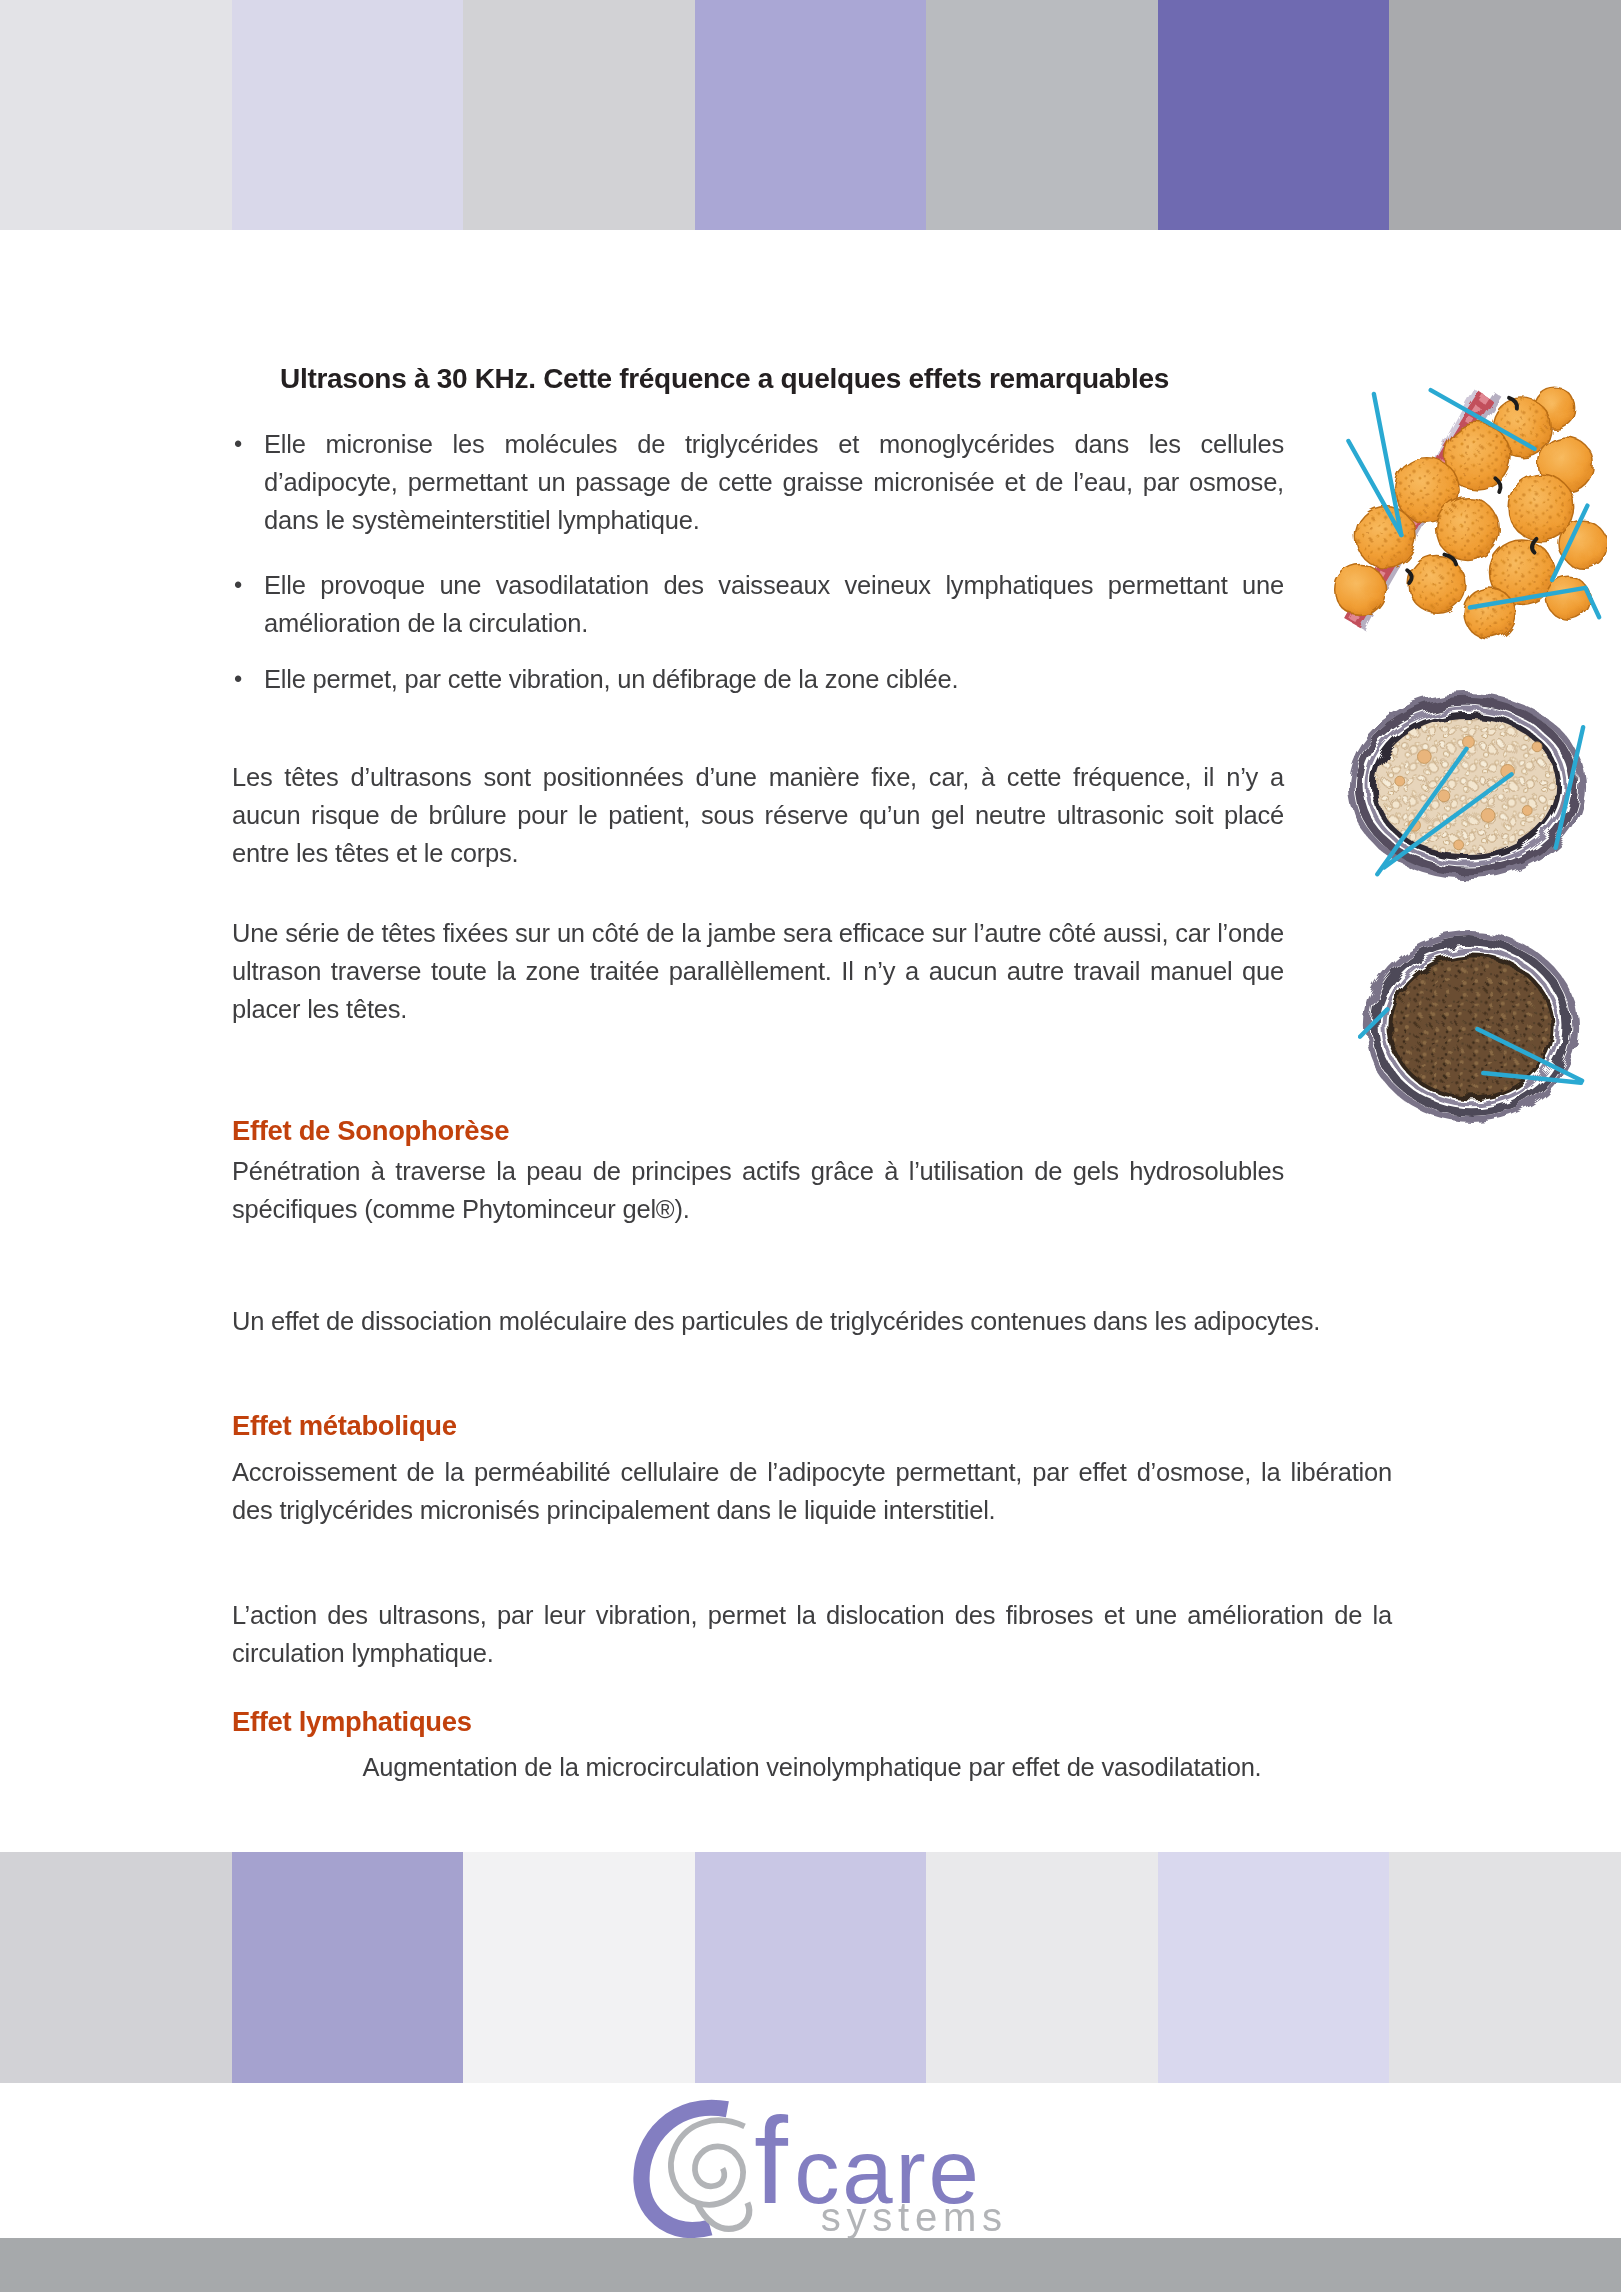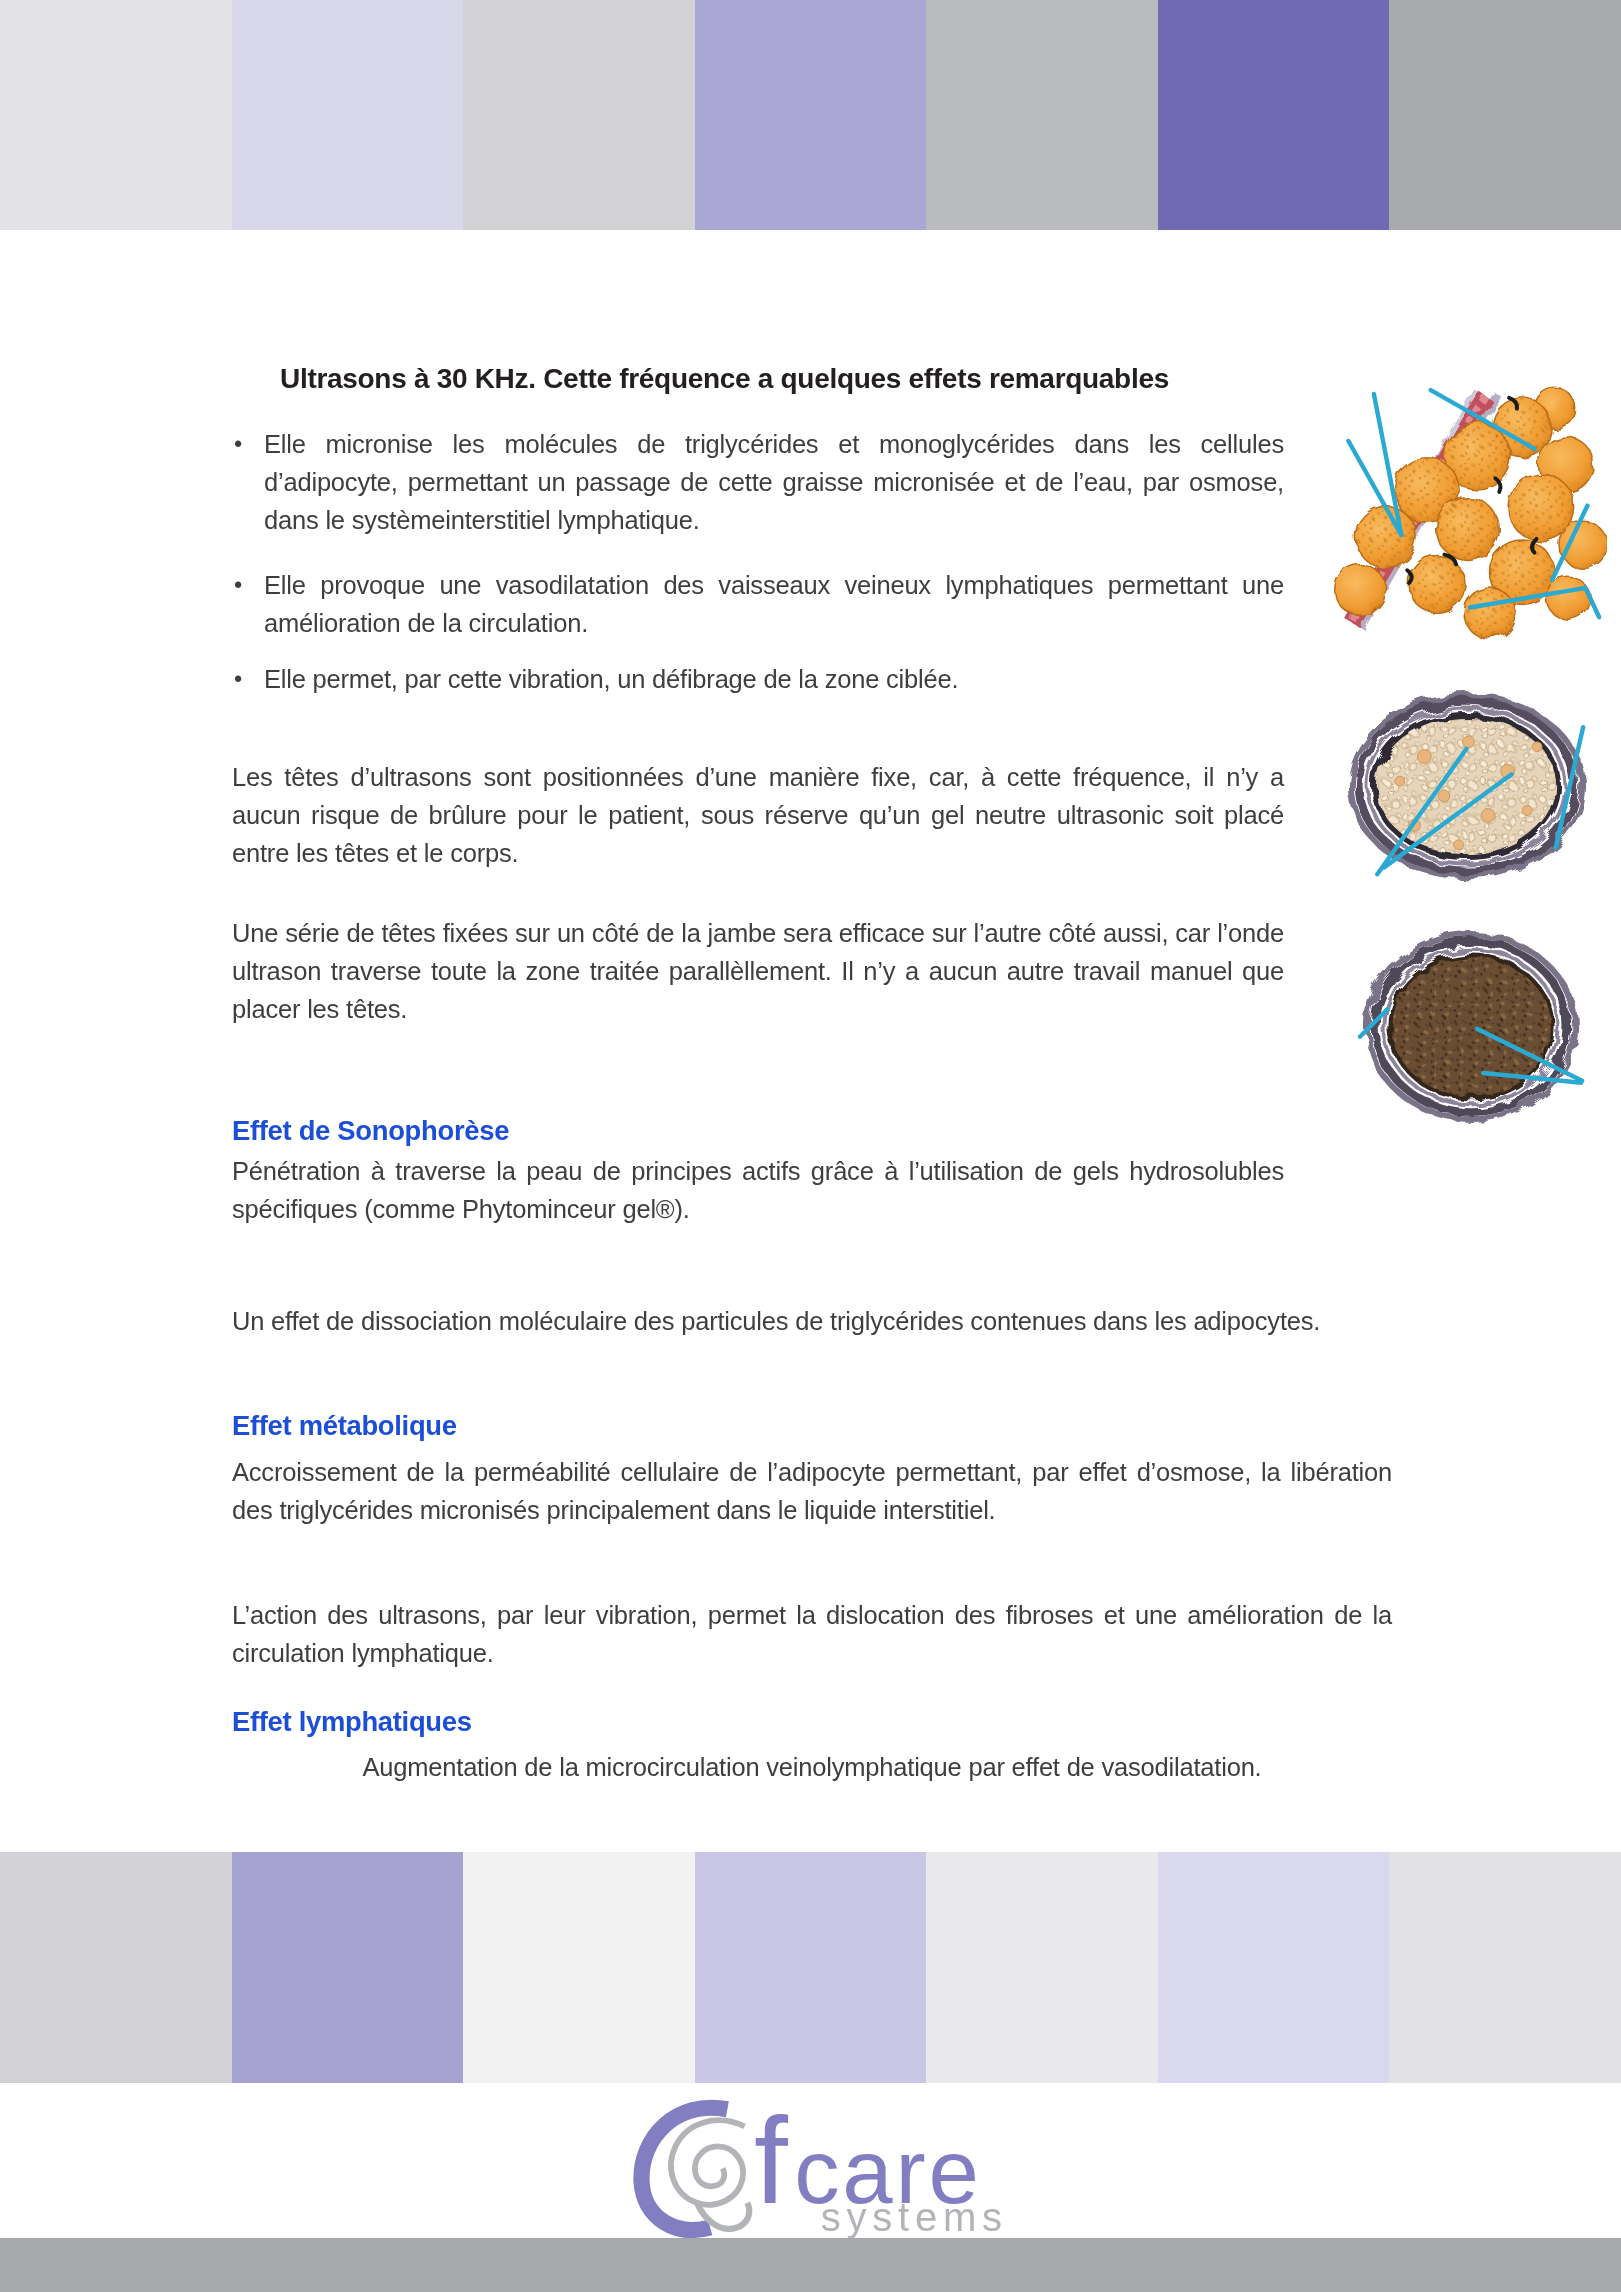--- a/index.html
+++ b/index.html
@@ -22,21 +22,21 @@
     text-align:justify;
   }
   .w-narrow{width:1052px;}
   .w-wide{width:1160px;}
   .bullet-item{left:232px;padding-left:32px;box-sizing:border-box;}
   .bullet-marker{
     position:absolute;left:2px;top:0;font-size:23.5px;line-height:38px;color:#3e3e40;
   }
   .para{left:232px;}
   .sec-head{
-    left:232px;font-size:27.4px;font-weight:bold;color:#1d4ed8;letter-spacing:-0.3px;line-height:37px;width:882px;
+    left:232px;font-size:27.4px;font-weight:bold;color:#c2410c;letter-spacing:-0.3px;line-height:37px;width:882px;
   }
   .illu{position:absolute;}
   .logo{left:632px;top:2094px;width:372px;height:145px;}
   svg text{font-family:"Liberation Sans",sans-serif;}
 </style>
 </head>
 <body>
 
 <div class="page">
 

